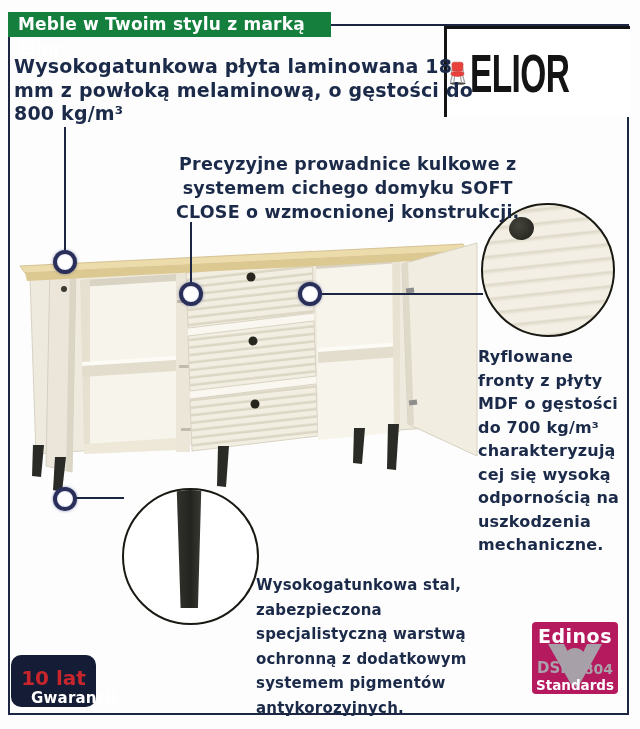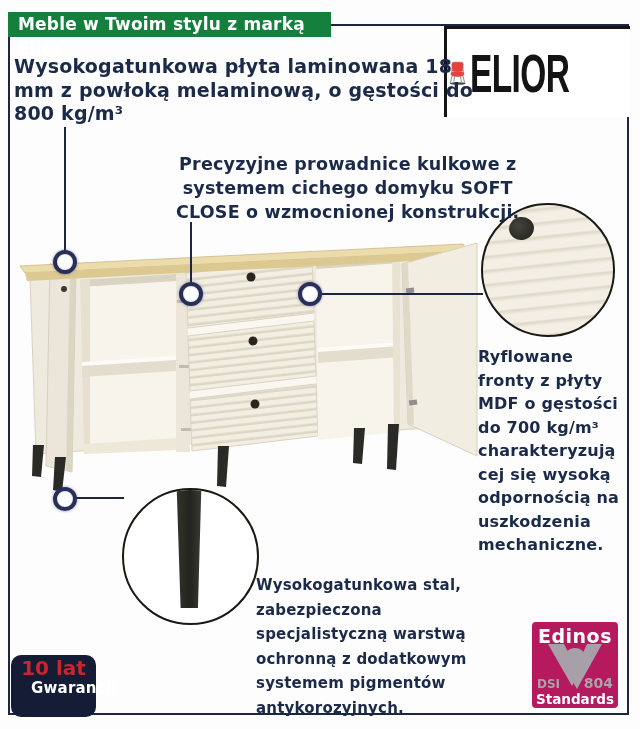--- a/index.html
+++ b/index.html
@@ -32,30 +32,30 @@
     background:repeating-linear-gradient(174deg,#f3efe4 0px,#f3efe4 8px,#ded8c8 10px,#e9e4d6 12px,#f3efe4 14px);
     overflow:hidden;}
   .knob-zoom{position:absolute;left:26px;top:12px;width:25px;height:23px;border-radius:50%;
     background:radial-gradient(circle at 40% 35%,#44443c,#1f1e19);transform:rotate(-8deg);}
   .circle-leg{left:122px;top:488px;width:133px;height:133px;border:2px solid #191913;border-radius:50%;
     background:#ffffff;overflow:hidden;}
   .leg-zoom{position:absolute;left:51px;top:-2px;width:28px;height:120px;
     background:linear-gradient(90deg,#35352f 0%,#23231f 55%,#3e3e38 100%);
     clip-path:polygon(6% 0,94% 0,82% 100%,20% 100%);}
 
-  .badge-warranty{left:11px;top:655px;width:85px;height:62px;background:#141c36;border-radius:10px;
-    text-align:center;box-sizing:border-box;padding-top:2px;}
+  .badge-warranty{left:11px;top:655px;width:85px;height:52px;background:#141c36;border-radius:10px;
+    text-align:center;box-sizing:border-box;padding-top:12px;}
   .badge-warranty .w1{color:#c8262c;font-size:20px;font-weight:bold;line-height:22px;}
   .badge-warranty .w2{color:#ffffff;font-size:15px;font-weight:bold;line-height:19px;letter-spacing:.2px;margin-left:20px;}
 
-  .badge-edinos{left:532px;top:622px;width:86px;height:86px;background:#b5195e;border-radius:4px;text-decoration:underline;}
+  .badge-edinos{left:532px;top:622px;width:86px;height:72px;background:#b5195e;border-radius:4px;text-decoration:underline;}
   .badge-edinos .ed-name{position:absolute;top:3px;width:100%;text-align:center;color:#ffffff;
     font-size:19px;font-weight:bold;letter-spacing:.5px;}
   .badge-edinos .ed-v{position:absolute;left:13px;top:22px;}
-  .badge-edinos .ed-dsi{position:absolute;left:5px;bottom:17px;color:#aaa2aa;font-size:12px;font-weight:bold;}
+  .badge-edinos .ed-dsi{position:absolute;left:5px;bottom:17px;color:#aaa2aa;font-size:15px;font-weight:bold;}
   .badge-edinos .ed-804{position:absolute;right:5px;bottom:17px;color:#aaa2aa;font-size:14px;font-weight:bold;margin-top:8px;}
   .badge-edinos .ed-std{position:absolute;bottom:1px;width:100%;text-align:center;color:#ffffff;
     font-size:13.5px;font-weight:bold;}
 </style>
 </head>
 <body>
 
 <svg class="abs" width="640" height="729" style="left:0;top:0">
   <defs>
     <pattern id="ribs" width="10" height="7.5" patternUnits="userSpaceOnUse" patternTransform="rotate(-6.3)">

